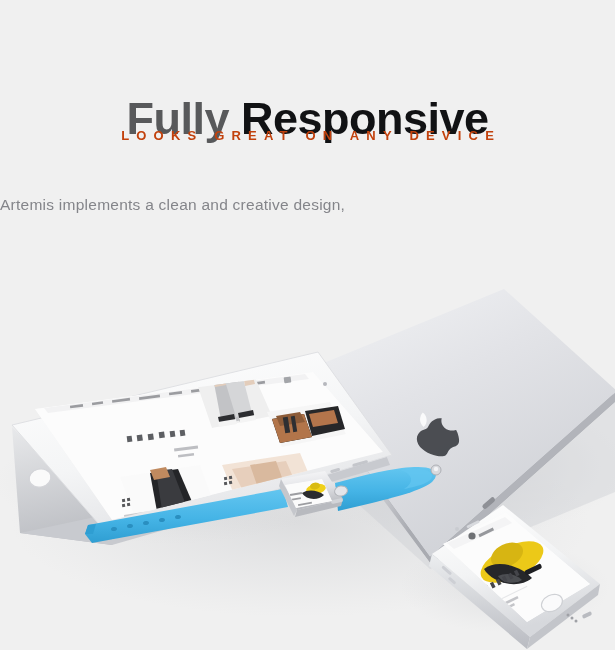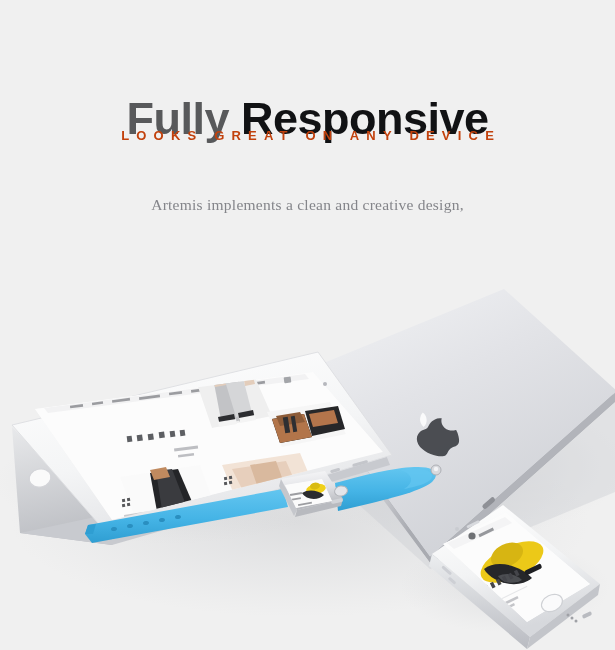--- a/index.html
+++ b/index.html
@@ -43,26 +43,24 @@
     font-weight: bold;
     color: #c2410c;
     letter-spacing: 7.2px;
     text-indent: 7.2px;
   }
 
   .paragraph {
     position: absolute;
     left: 0; right: 0;
     top: 160px;
-    text-align: center;
     font-size: 15.5px;
     color: #84858a;
     line-height: 25px;
     letter-spacing: 0.25px;
-    font-family: Liberation Serif, serif;
   }
 
   
   .scene {
     position: absolute;
     left: 0;
     top: 245px;
     width: 615px;
     height: 405px;
   }

